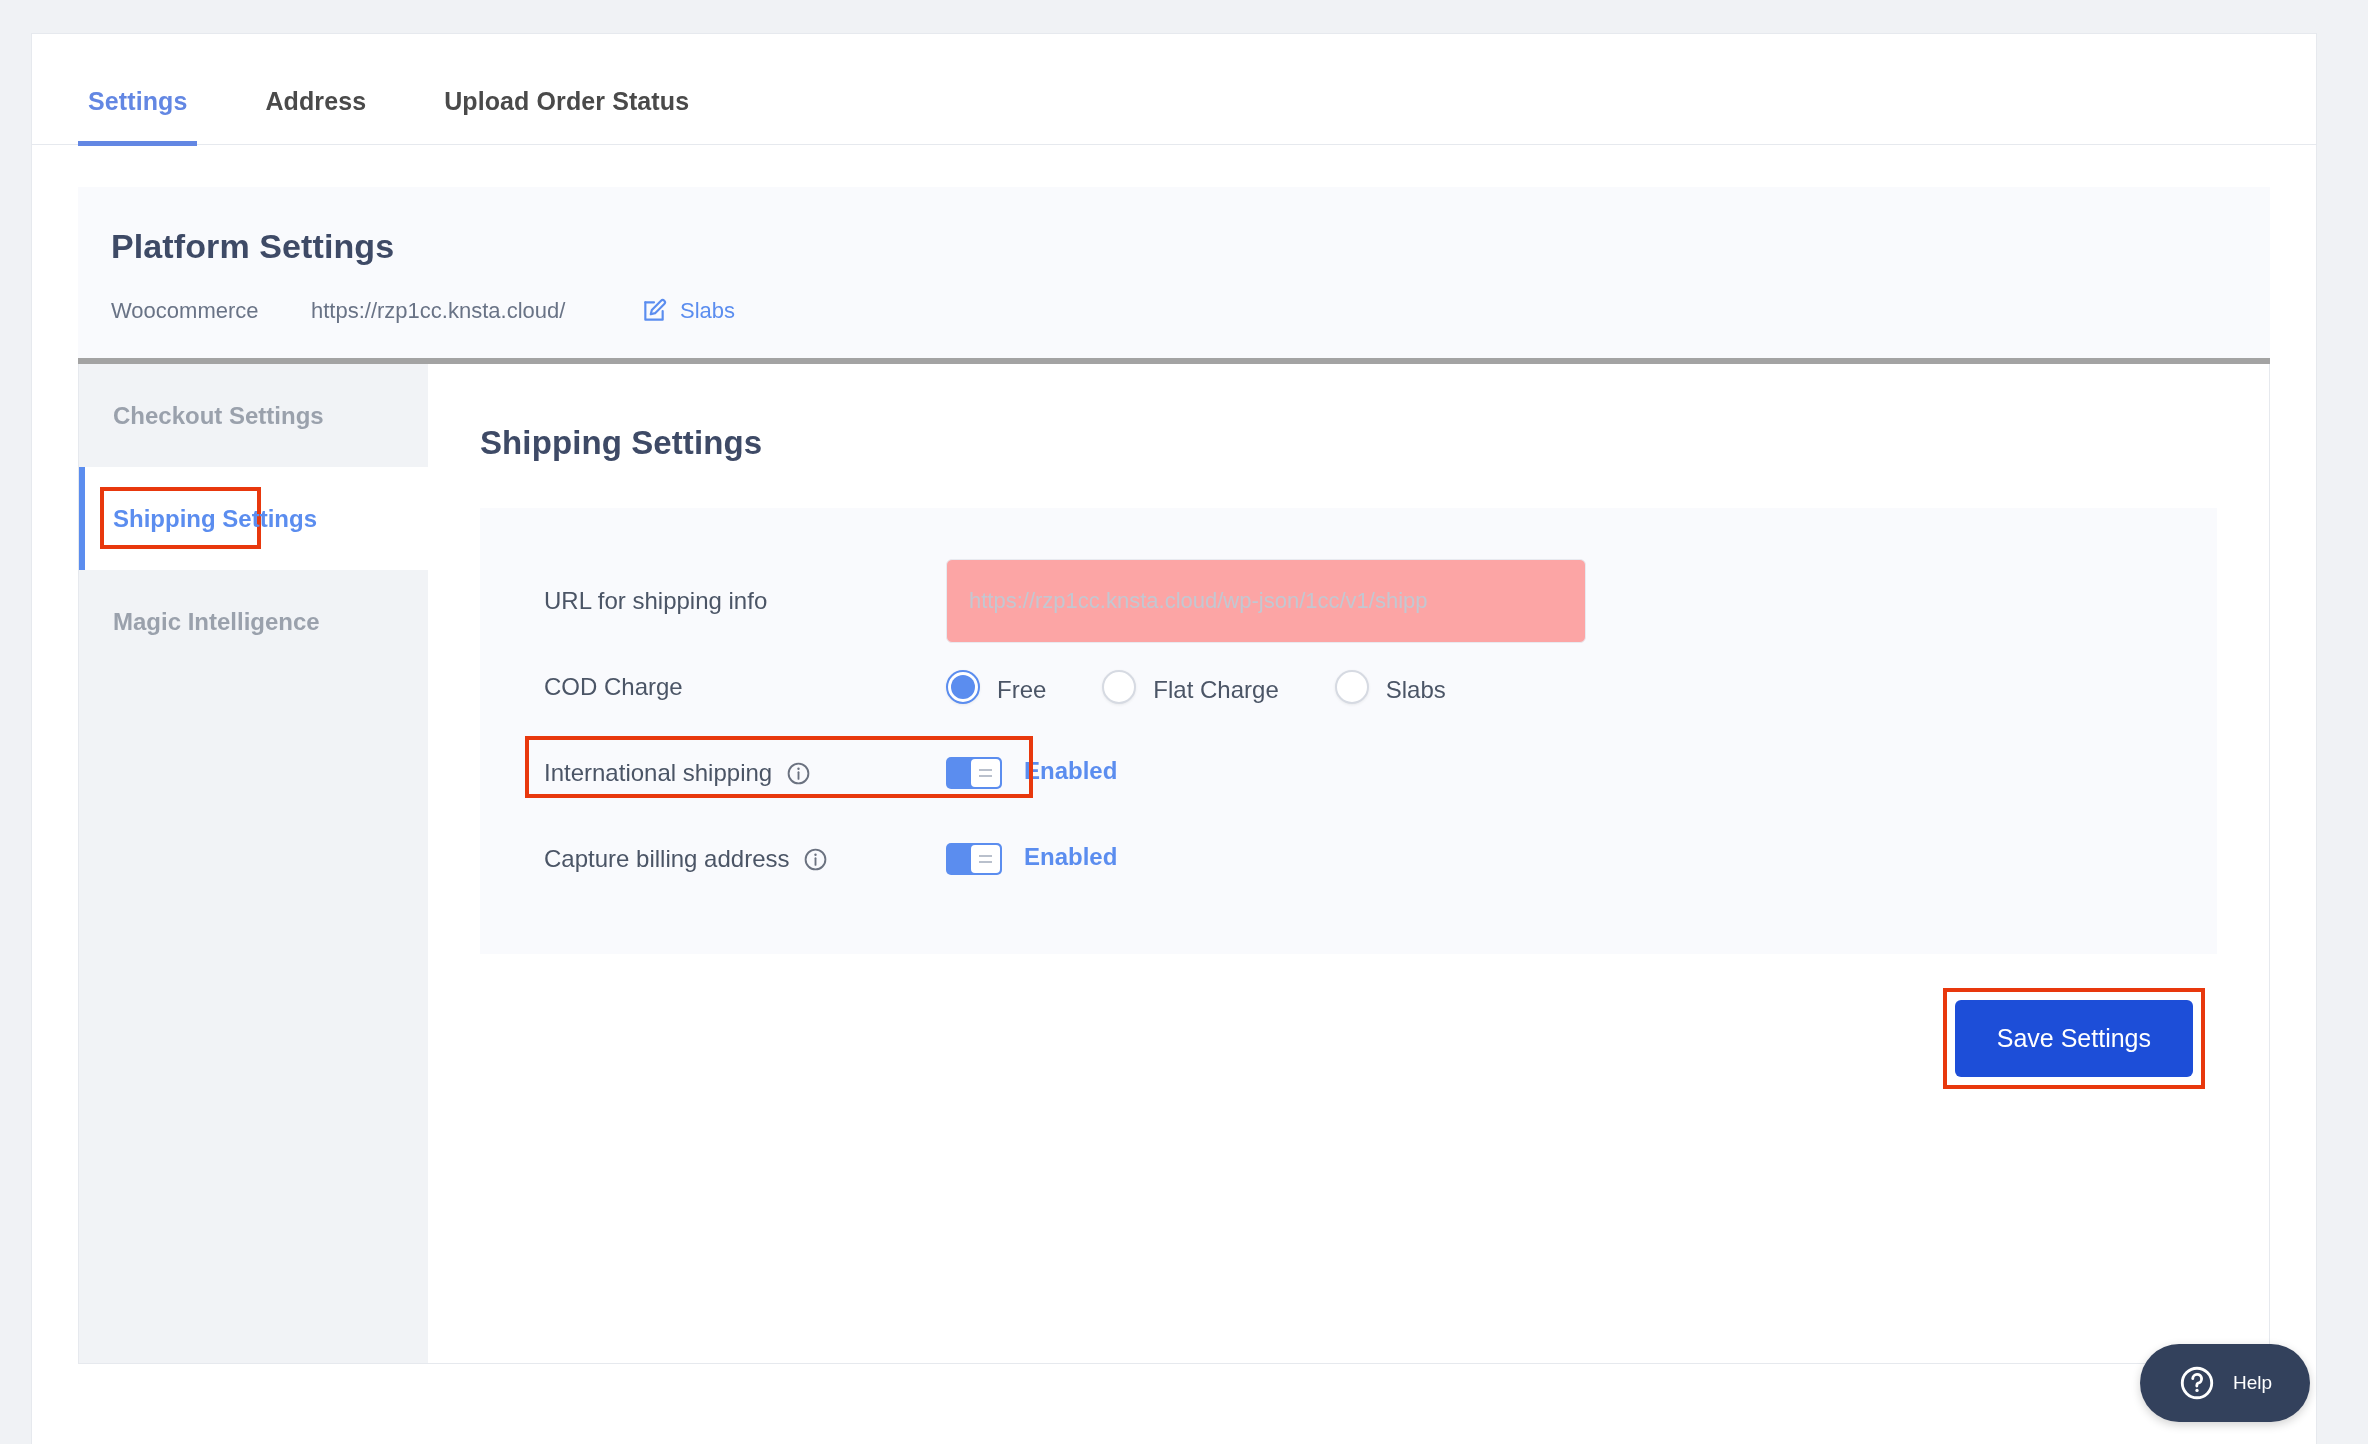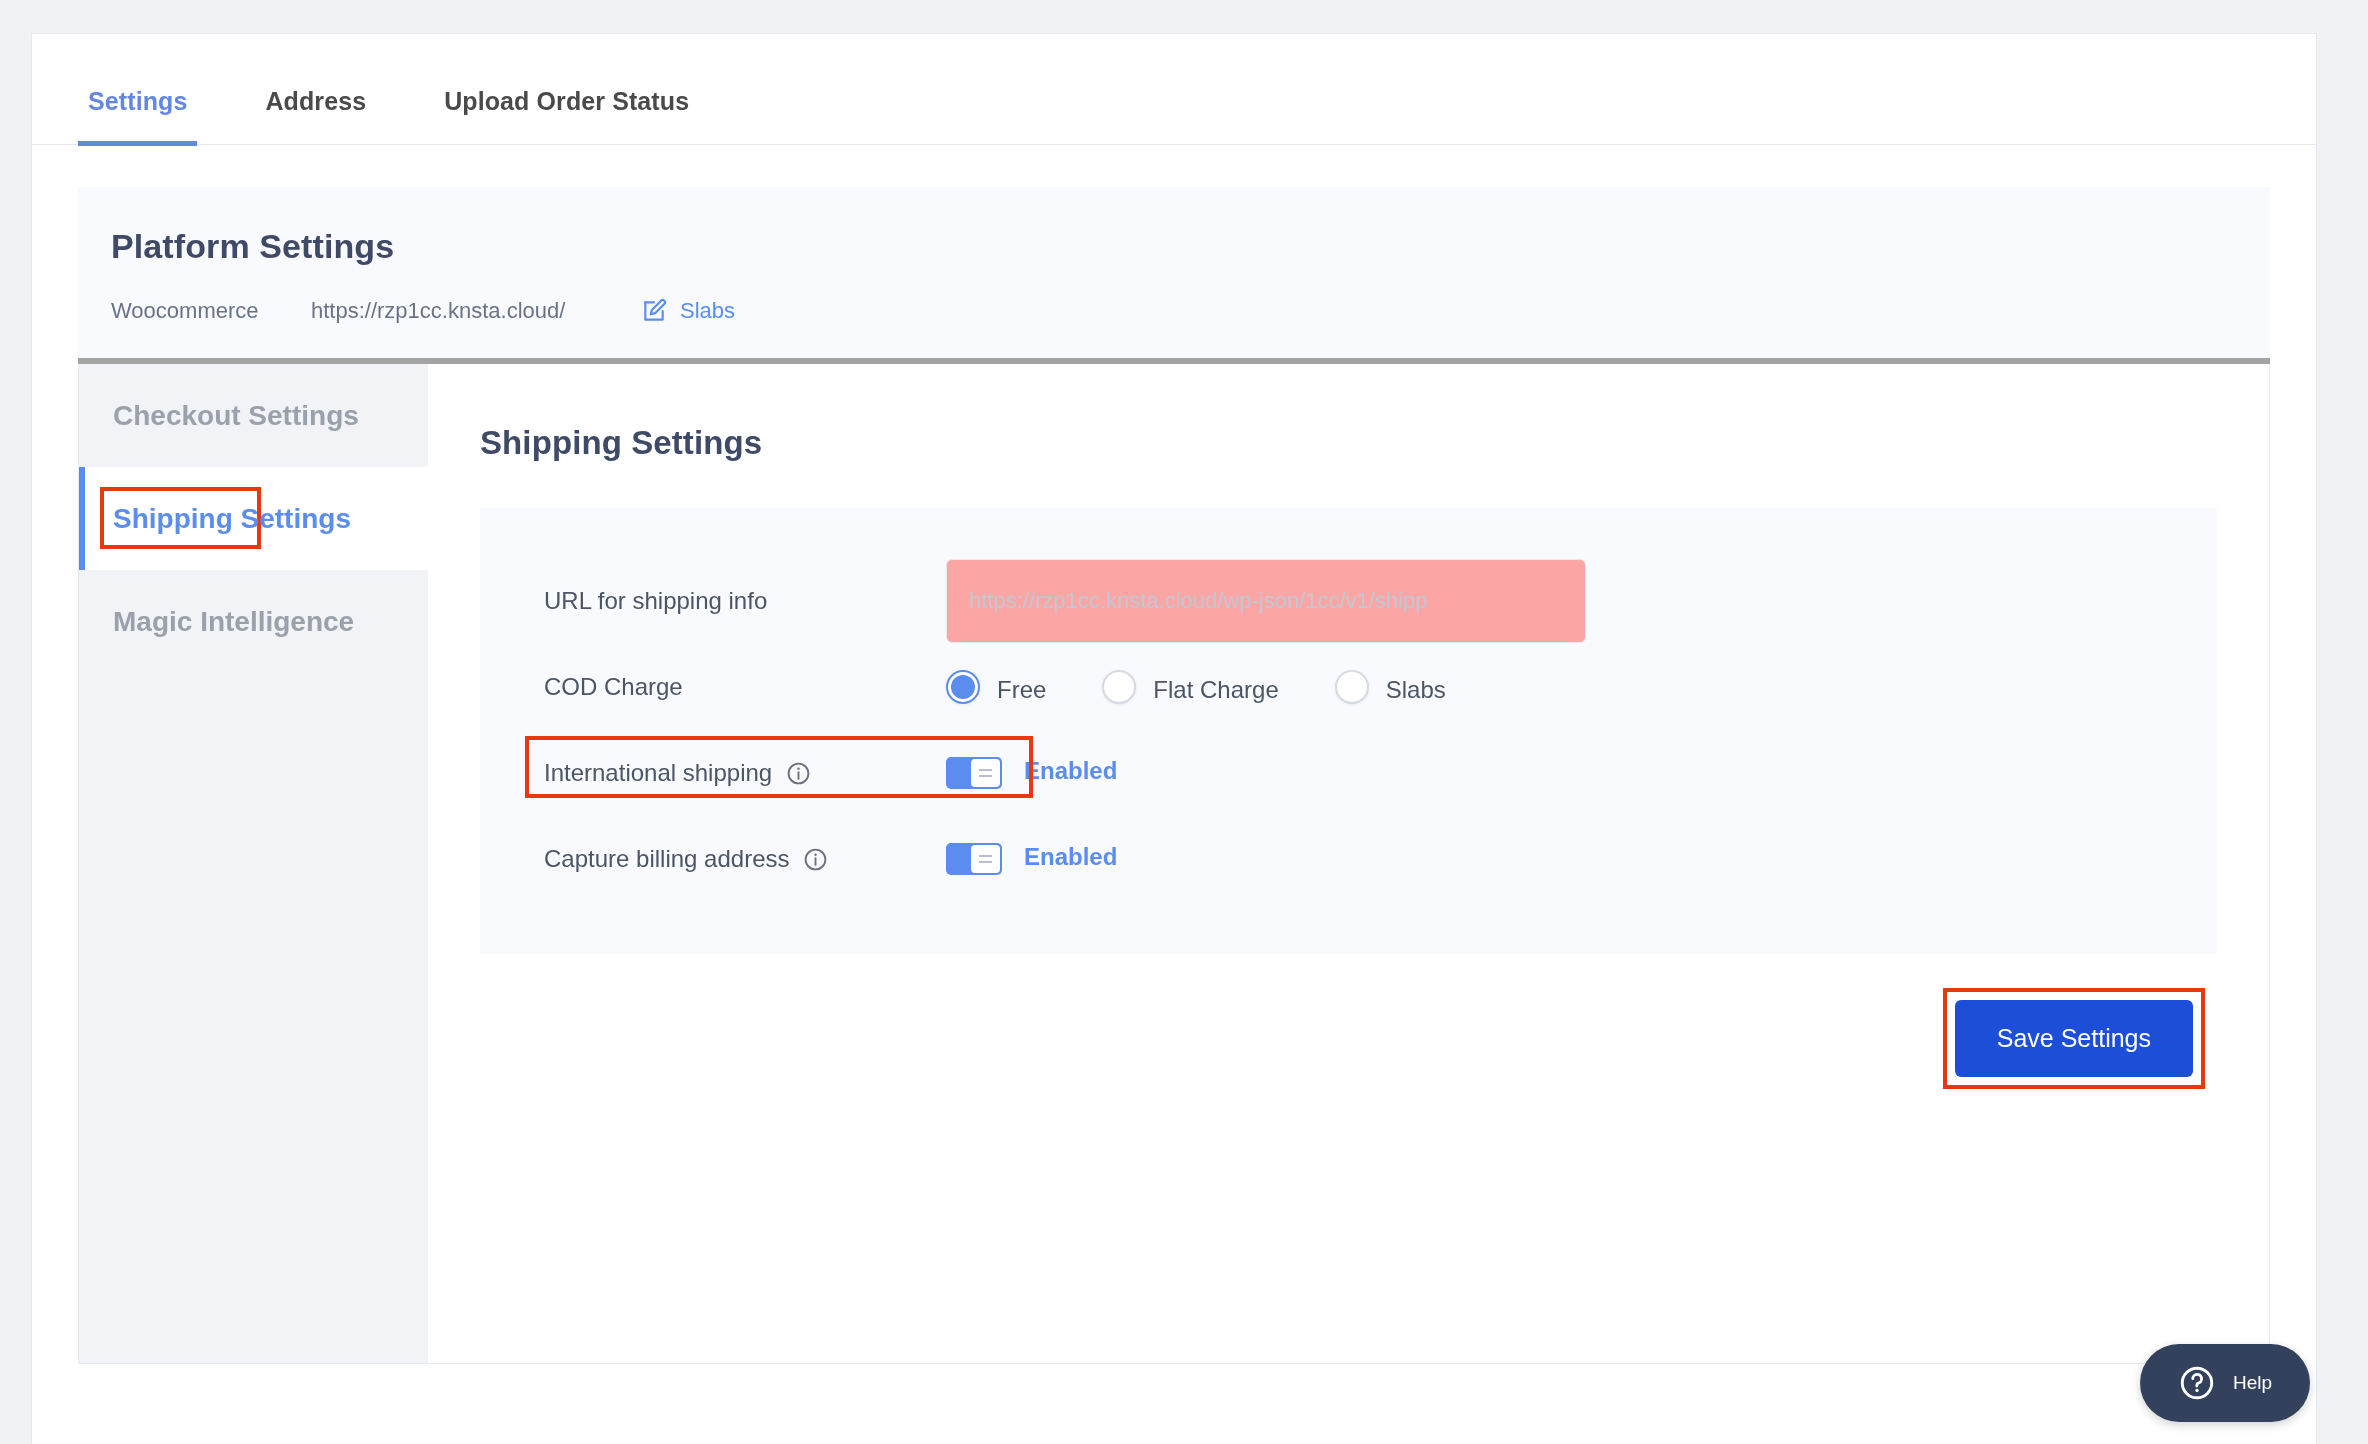--- a/index.html
+++ b/index.html
@@ -99,21 +99,21 @@
     flex: 0 0 349px;
     background: #f1f3f6;
     padding-top: 0;
   }
   .nav-item {
     position: relative;
     height: 103px;
     display: flex;
     align-items: center;
     padding-left: 34px;
-    font-size: 28px;
+    font-size: 24px;
     font-weight: bold;
     color: #9aa1ac;
     cursor: pointer;
     white-space: nowrap;
   }
   .nav-item.active {
     background: #ffffff;
     color: #5b8def;
   }
   .nav-item.active::before {

